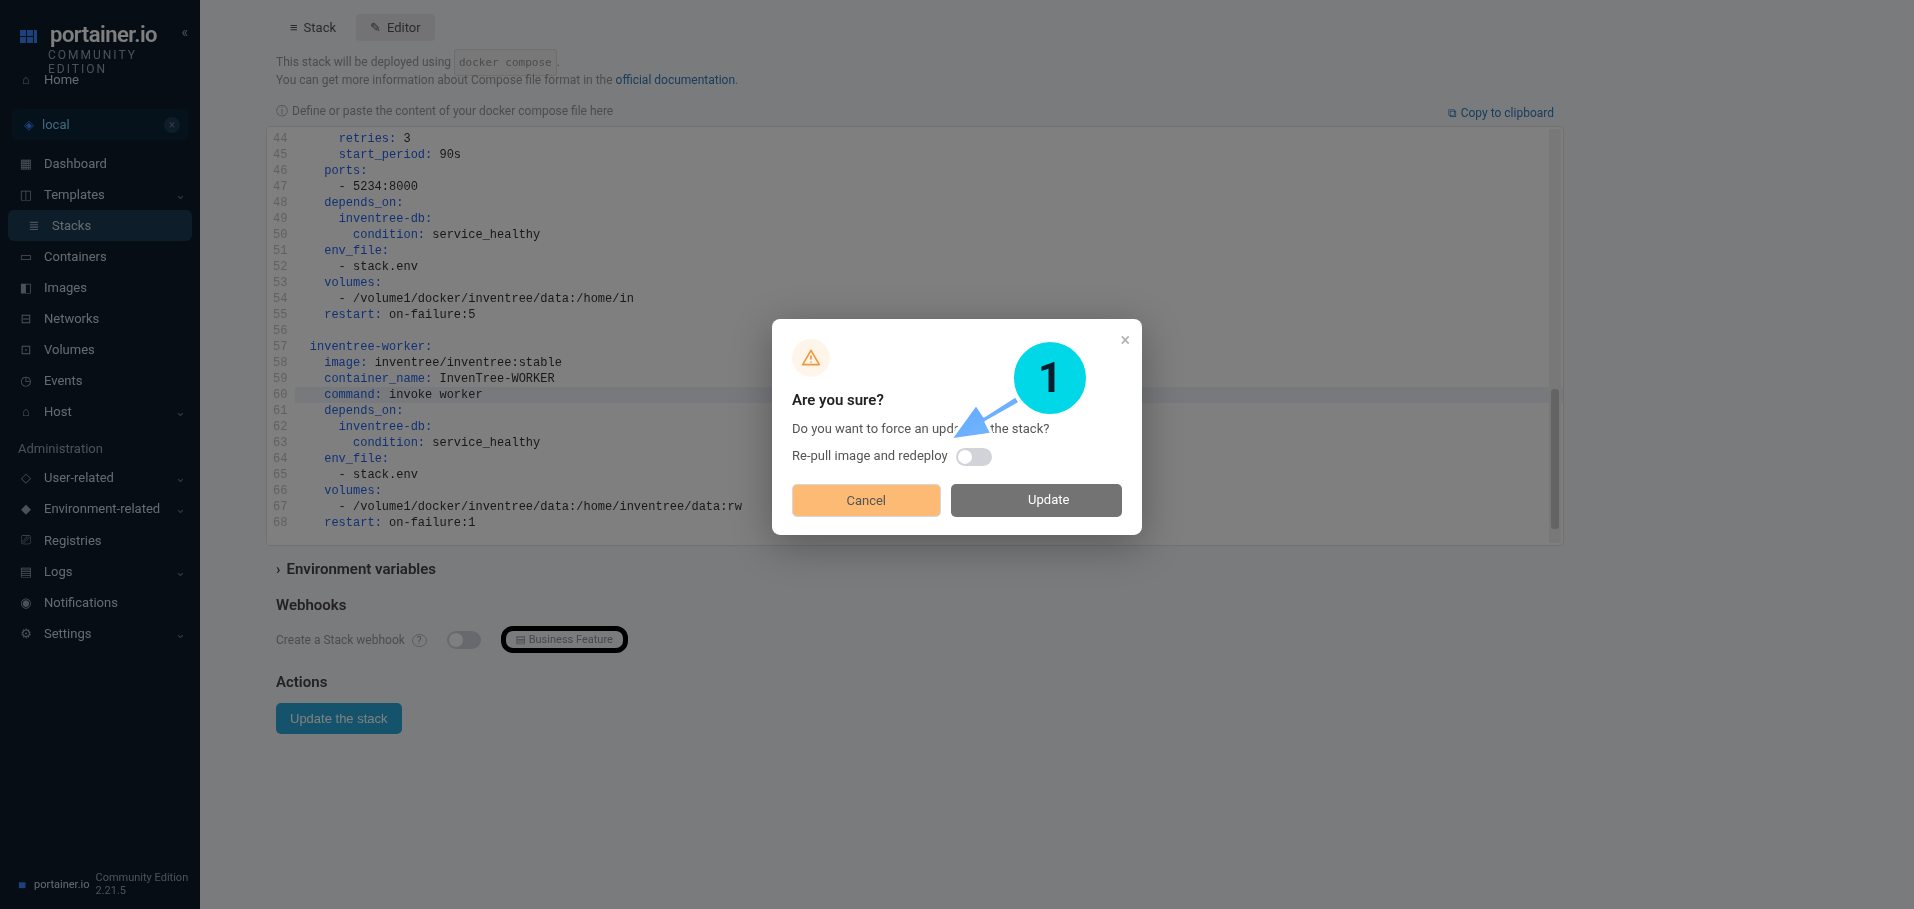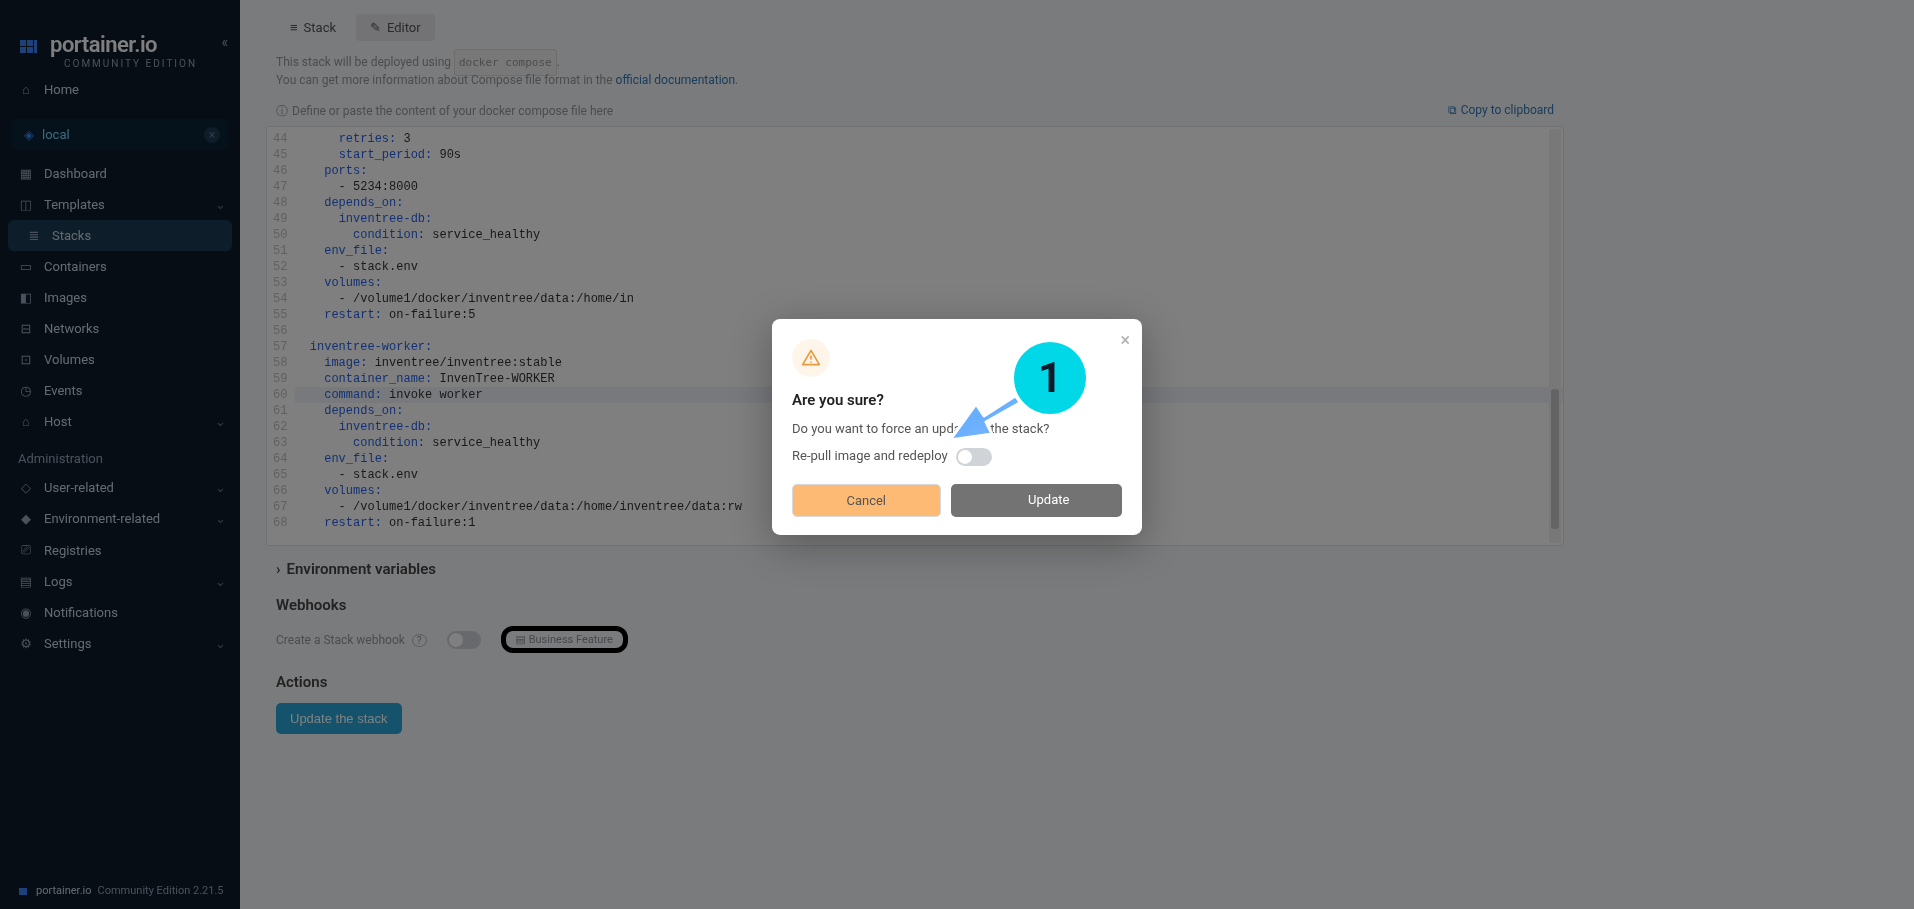--- a/index.html
+++ b/index.html
@@ -19,46 +19,46 @@
   position: absolute;
   inset: 0;
   background: rgba(0,0,0,0.5);
   z-index: 100;
 }
 
 
 .sidebar {
   position: absolute;
   left: 0; top: 0; bottom: 0;
-  width: 240px;
+  width: 200px;
   background: #0d1b2a;
   color: #cbd5e1;
-  padding-top: 20px;
+  padding-top: 10px;
   overflow: hidden;
 }
 .sidebar .logo {
   display: flex;
   align-items: center;
   gap: 8px;
   padding: 10px 18px 14px;
   position: relative;
 }
 .sidebar .logo-text {
   font-size: 22px;
   font-weight: 600;
   color: #fff;
   letter-spacing: -0.5px;
 }
 .sidebar .logo-sub {
-  font-size: 10px;
+  font-size: 12px;
   letter-spacing: 2px;
   color: #94a3b8;
   position: absolute;
   top: 38px;
-  left: 64px;
+  left: 48px;
 }
 .sidebar .collapse-btn {
   position: absolute;
   right: 12px; top: 14px;
   color: #94a3b8;
   cursor: pointer;
   font-size: 14px;
 }
 .sidebar .home-item {
   display: flex; align-items: center; gap: 10px;
@@ -144,21 +144,21 @@
 .info-text a { color: #337ab7; cursor: pointer; }
 .code-tag {
   background: #f0f0f0;
   border: 1px solid #dadada;
   padding: 6px 4px;
   border-radius: 3px;
   font-family: monospace;
   font-size: 11px;
 }
 .editor-header {
-  display: flex; justify-content: space-between; align-items: flex-start;
+  display: flex; justify-content: space-between; align-items: flex-end;
   padding: 14px 10px 6px;
   color: #999;
   font-size: 12px;
 }
 .copy-link { color: #337ab7; cursor: pointer; display: flex; align-items: center; gap: 4px; }
 
 .code-editor {
   background: #fff;
   border: 1px solid #e0e0e0;
   border-radius: 4px;

